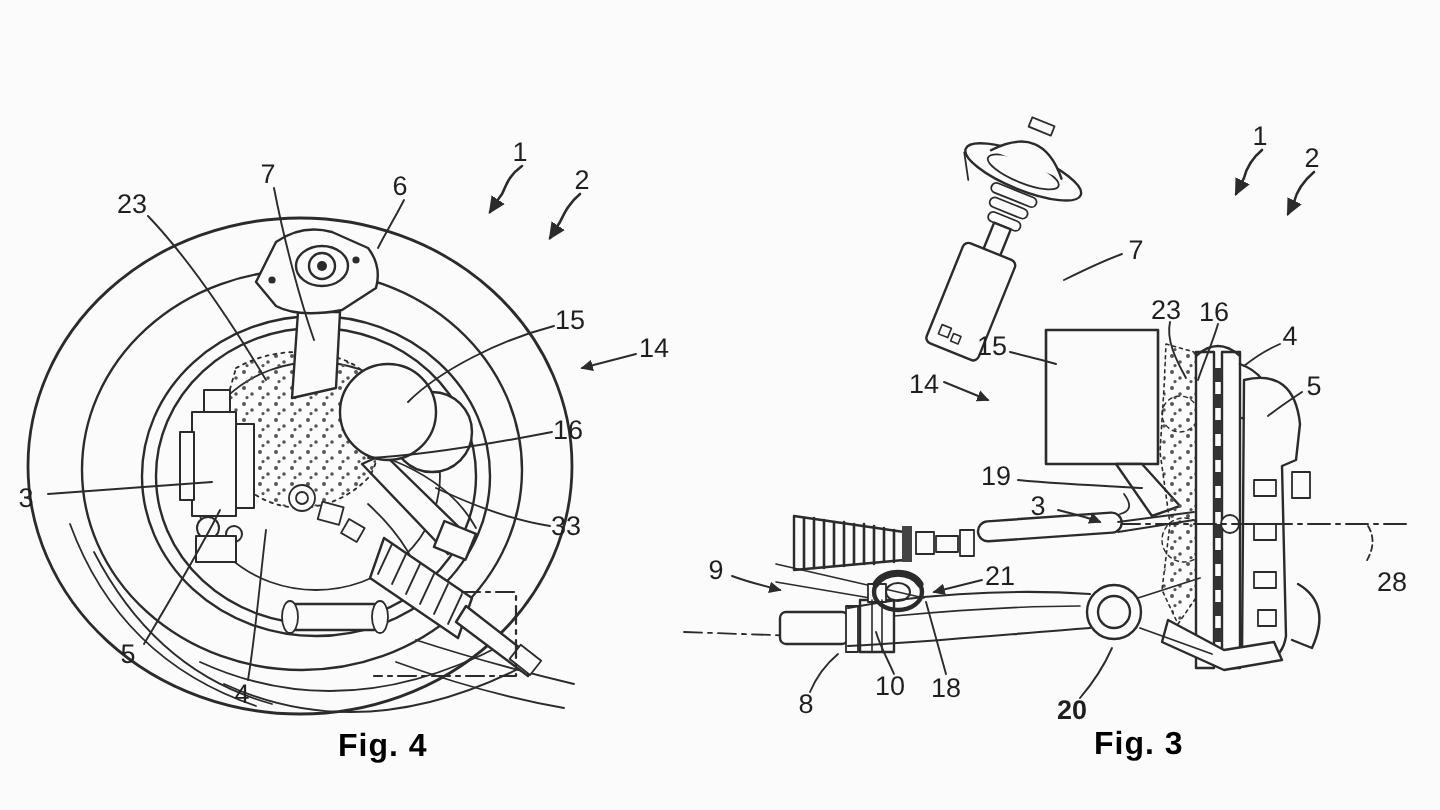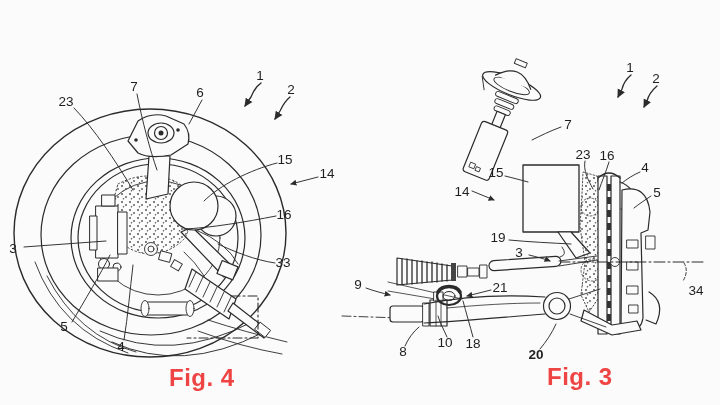--- a/index.html
+++ b/index.html
@@ -7,21 +7,21 @@
     position:relative;width:720px;height:405px;background:#fbfbfb;
     font-family:"Liberation Sans", sans-serif;overflow:hidden;
   }
   #stage svg{position:absolute;left:0;top:0;}
   .ref-num{
     position:absolute;transform:translate(-50%,-50%);
     font-size:13.5px;font-weight:500;color:#1f1f1f;line-height:1;
     white-space:nowrap;user-select:none;
   }
   .fig-caption{
-    position:absolute;font-size:24px;font-weight:700;color:#ef4444;
+    position:absolute;font-size:16px;font-weight:700;color:#000000;
     letter-spacing:.5px;line-height:1;
   }
   #caption-fig4{left:169px;top:366px;}
   #caption-fig3{left:547px;top:365px;}
   .overlay{position:absolute;left:0;top:0;width:720px;height:405px;pointer-events:none;}
 </style>
 </head>
 <body>
 
 <div id="stage">
@@ -279,18 +279,18 @@
       <span class="ref-num" style="left: 645px; top: 168px;">4</span>
       <span class="ref-num" style="left: 657px; top: 193px;">5</span>
       <span class="ref-num" style="left: 498px; top: 238px;">19</span>
       <span class="ref-num" style="left: 519px; top: 253px;">3</span>
       <span class="ref-num" style="left: 358px; top: 285px;">9</span>
       <span class="ref-num" style="left: 500px; top: 288px; text-align: right;">21</span>
       <span class="ref-num" style="left: 403px; top: 352px;">8</span>
       <span class="ref-num" style="left: 445px; top: 343px;">10</span>
       <span class="ref-num" style="left: 473px; top: 344px;">18</span>
       <span class="ref-num" style="left: 536px; top: 355px; font-weight: bold;">20</span>
-      <span class="ref-num" style="left: 696px; top: 291px;">34</span>
+      <span class="ref-num" style="left: 696px; top: 291px;">28</span>
     </div>
 
   <div id="caption-fig4" class="fig-caption">Fig. 4</div>
   <div id="caption-fig3" class="fig-caption">Fig. 3</div>
 </div>
 
 </body></html>

